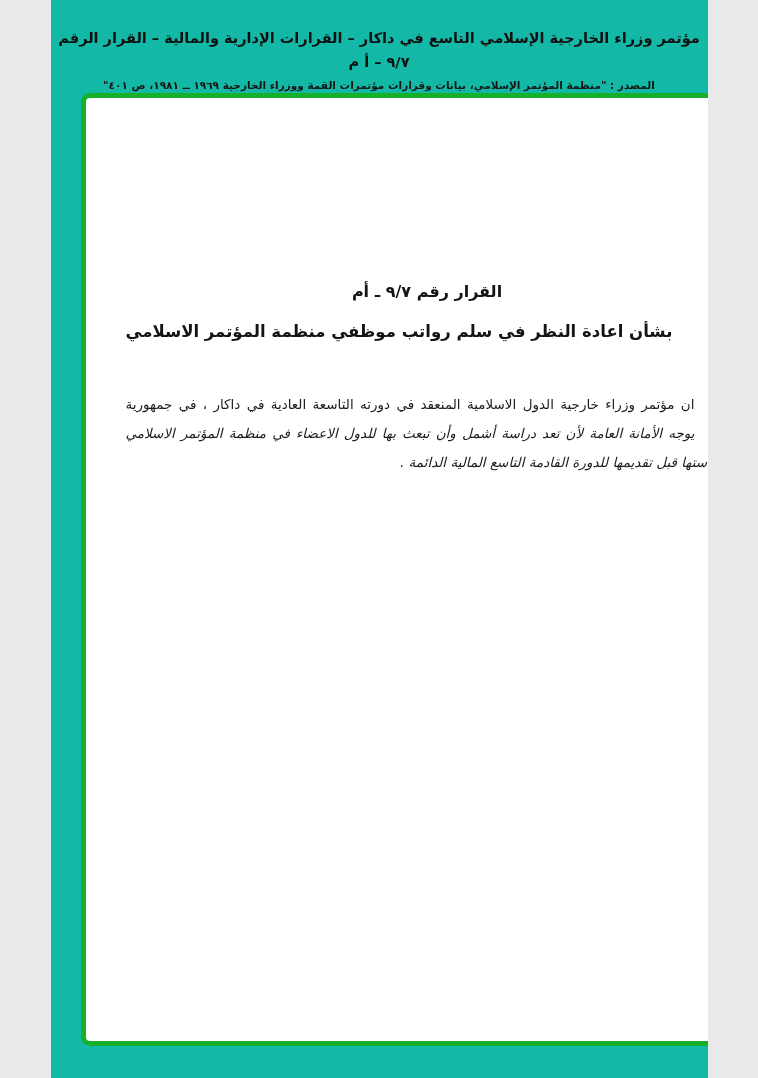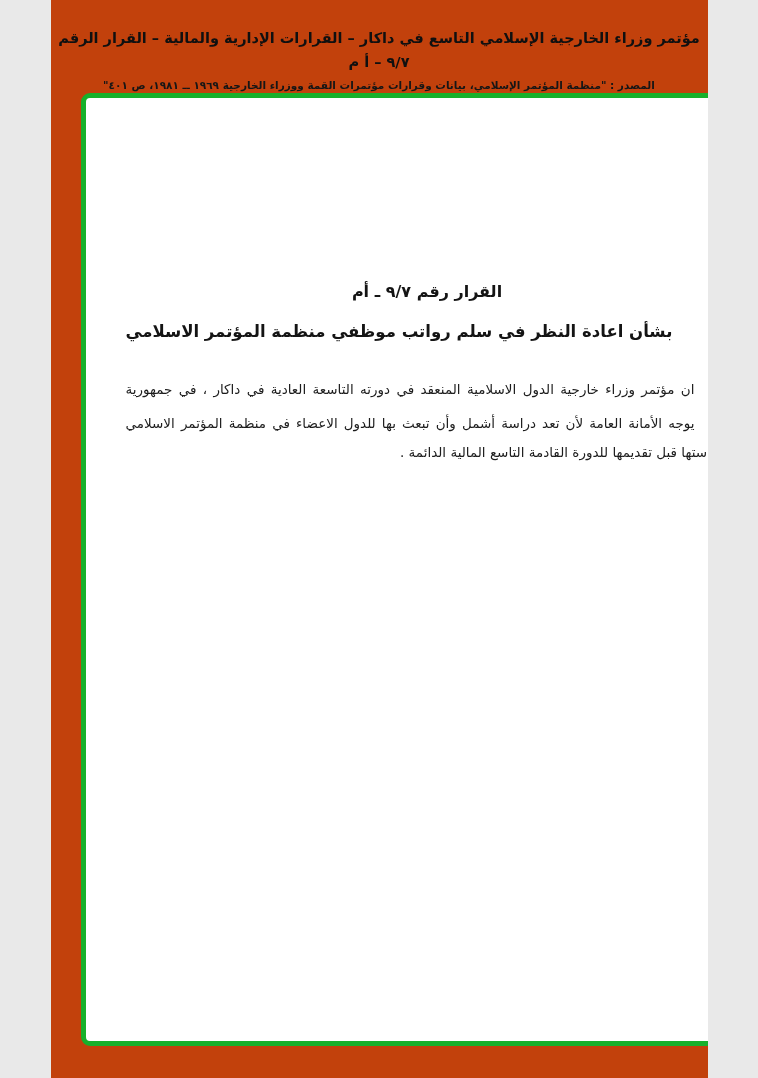--- a/index.html
+++ b/index.html
@@ -1,20 +1,20 @@
 <!DOCTYPE html>
 <html lang="ar"><head>
 <meta charset="utf-8">
 <style>
   html,body{margin:0;padding:0;background:#e9e9e9;}
   .page{
     position:relative;
     width:609px;height:1078px;
     margin:0 auto;
-    background:#c2410c;
+    background:#14b8a6;
     font-family:"DejaVu Sans", sans-serif;
     color:#161616;
     overflow:hidden;
     padding-left:48px;
   }
   
   .hdr{
     position:absolute;top:26px;left:0;right:0;
     direction:rtl;text-align:center;
   }
@@ -45,24 +45,24 @@
   }
   .doc-title1{
     text-align:center;font-weight:bold;font-size:16px;line-height:32px;
     color:#141414;
   }
   .doc-title2{
     text-align:left;font-weight:bold;font-size:16.5px;line-height:36px;
     margin-top:6px;color:#141414;
   }
   .para{margin:0;}
-  .para-1{margin-top:25px;}
+  .para-1{margin-top:40px;}
   .para-2{margin-top:10px;}
   .para-3{margin-top:2px;}
-  .para-4{margin-top:5px;}
+  .para-4{font-style:italic;}
   .line{
     font-size:13.5px;line-height:29px;color:#1c1c1c;
   }
   .just{text-align:justify;text-align-last:justify;}
   .indent{text-indent:34px;}
 </style>
 </head>
 <body>
 
 <div class="page">

